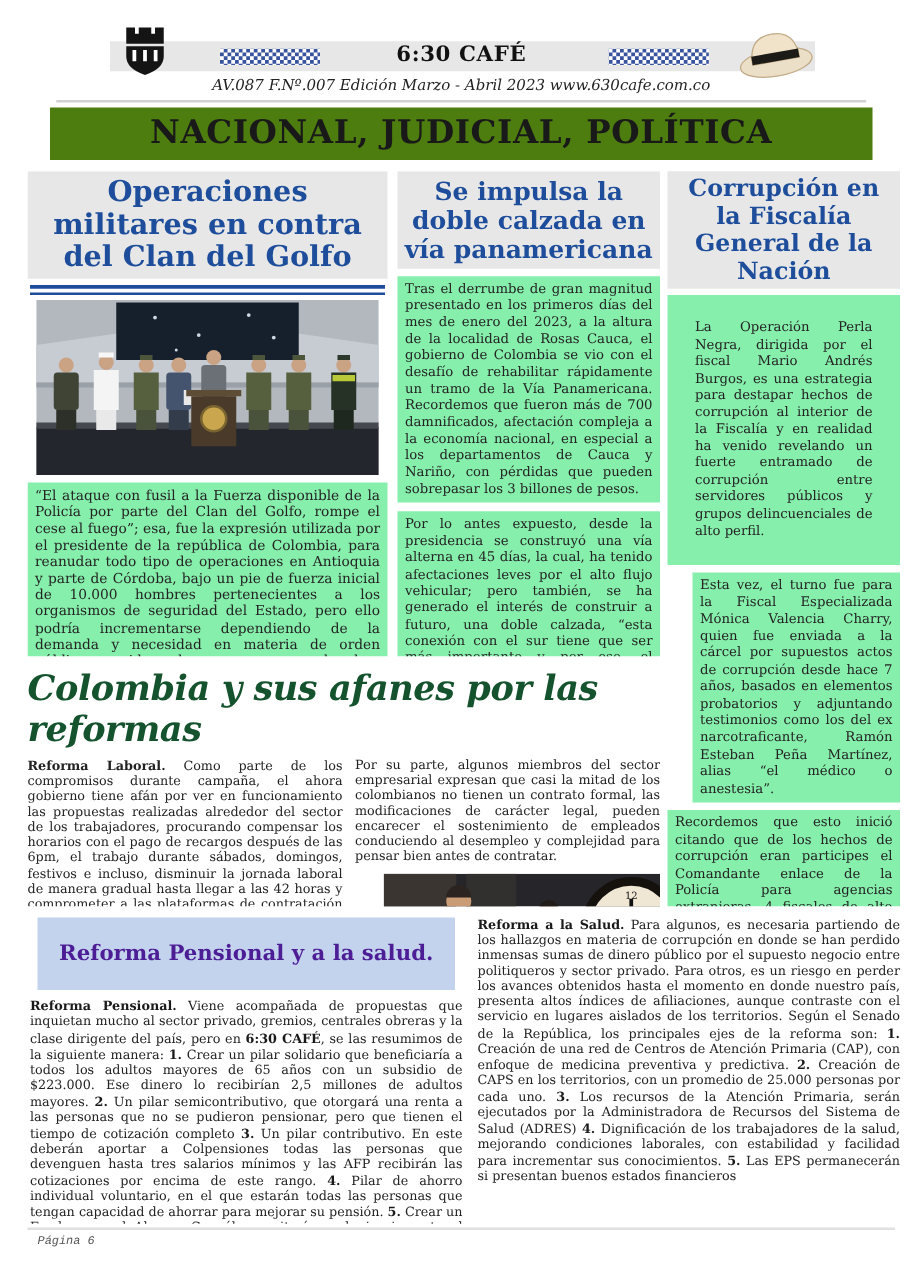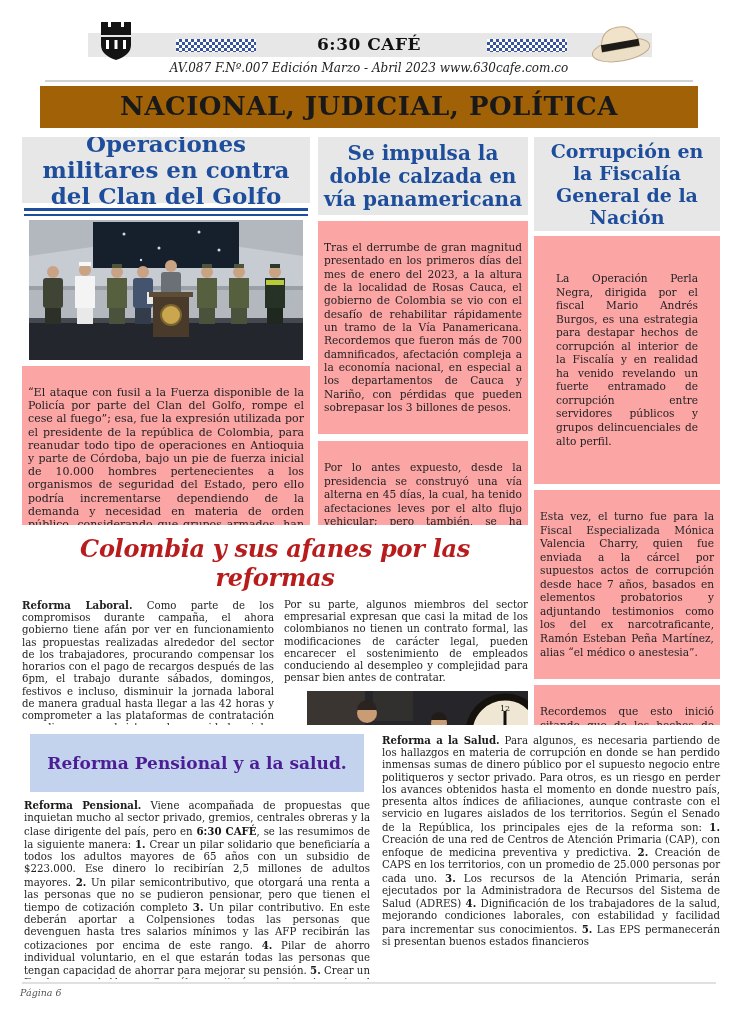--- a/index.html
+++ b/index.html
@@ -16,75 +16,75 @@
   .checker.left { left:176px; }
   .checker.right { left:487px; }
   .masthead-title { position:absolute; left:0; right:0; top:34px; text-align:center;
                     font-weight:bold; font-size:17px; letter-spacing:.5px; color:#111; }
   .hat { position:absolute; left:588px; top:22px; }
   .edition-line { position:absolute; left:0; right:0; top:61px; text-align:center;
                   font-style:italic; font-size:12px; color:#222; }
   .header-rule { position:absolute; left:45px; right:45px; top:80px; border-top:2px solid #d2d2d2; }
 
   
-  .banner { margin:2px 40px 0; background:#a16207; text-align:center; padding:5px 0 7px; }
+  .banner { margin:2px 40px 0; background:#4d7c0f; text-align:center; padding:5px 0 7px; }
   .banner-title { font-size:26px; font-weight:bold; color:#191919; letter-spacing:.5px; }
 
   
   .main { display:flex; gap:6px; padding:9px 18px 0 22px; height:588px; overflow:hidden; }
   .main-left { width:506px; }
   .top-two { display:flex; gap:8px; height:388px; overflow:hidden; }
   .col1 { width:288px; }
   .col2 { width:210px; }
   .col3 { width:187px; }
 
   .hl-box { background:#e7e7e7; color:#1e4e9b; font-weight:bold; text-align:center;
             display:flex; align-items:center; justify-content:center; box-sizing:border-box; }
-  .hl-1 { font-size:23px; line-height:1.12; height:66px; padding:0 8px; }
+  .hl-1 { font-size:23px; line-height:1.12; height:86px; padding:0 8px; }
   .hl-2 { font-size:20px; line-height:1.15; height:78px; padding:0 2px; }
   .hl-3 { font-size:19px; line-height:1.16; height:94px; padding:12px 4px; }
   .double-rule { height:3px; border-top:3px solid #1e4e9b; border-bottom:2px solid #1e4e9b; margin:5px 2px 4px; }
 
-  .blue-box { background:#fca5a5; padding:20px 6px; box-sizing:border-box; }
+  .blue-box { background:#86efac; padding:4px 6px; box-sizing:border-box; }
   .body-text { font-size:11px; line-height:1.2; text-align:justify; color:#232323; }
   .col1 .blue-box { min-height:138px; }
   .col2 .blue-box.p1 { min-height:142px; margin-top:6px; }
   .col2 .blue-box.p2 { min-height:147px; margin-top:7px; }
   .col2 .body-text { font-size:10.6px; line-height:1.26; }
   .col3 .body-text { font-size:10.6px; line-height:1.28; }
   .col3 .blue-box.p1 { min-height:140px; margin-top:5px; }
-  .col3 .blue-box.p2 { min-height:155px; margin-top:6px; }
+  .col3 .blue-box.p2 { min-height:155px; margin-top:6px;margin-left:20px; }
   .col3 .blue-box.p3 { min-height:105px; margin-top:6px; }
   .portrait-wrap { margin:7px auto 0; width:122px; }
 
   .photo { display:block; }
   .press-photo { margin:2px auto 6px; }
 
   
   .reformas { margin-top:7px; height:193px; overflow:hidden; }
-  .reformas-title { color:#b91c1c; font-weight:bold; font-style:italic; font-size:24px;
-                    letter-spacing:-0.3px; text-align:center; margin:2px 0 7px; }
+  .reformas-title { color:#14532d; font-weight:bold; font-style:italic; font-size:28px;
+                    letter-spacing:-0.3px; margin:2px 0 7px; }
   .reformas-cols { display:flex; gap:10px; }
   .ref-left { width:252px; }
   .ref-right { width:244px; }
   .ref-text { font-size:10.2px; line-height:1.2; text-align:justify; color:#232323; }
   .workers-wrap { margin-top:6px;margin-left:23px; }
 
   
   .bottom { display:flex; gap:12px; padding:9px 18px 0 24px; height:245px; overflow:hidden; }
   .bottom-left { width:346px; }
   .bottom-right { width:338px; }
   .pensional-title-box { background:#c3d3ee; color:#4c1d95; font-weight:bold; text-align:center;
                          font-size:17px; line-height:1.3; padding:18px 4px; margin:0 6px 7px; }
   .bottom-text { font-size:10.2px; line-height:1.2; text-align:justify; color:#232323; }
   .bottom-text b { color:#1a1a1a; }
 
   
   .footer-rule { position:absolute; left:22px; right:22px; top:982px; border-top:2px solid #e0e0e0; }
-  .page-number { position:absolute; left:20px; top:987px; font-size:9.5px; font-style:italic; color:#555; }
+  .page-number { position:absolute; left:30px; top:987px; font-size:9.5px; font-style:italic; color:#555;font-family:Liberation Mono, monospace; }
 </style>
 </head>
 <body>
 
 <div class="page">
 
   <div class="header">
     <div class="header-bar"></div>
     <span class="emblem">
       <svg width="36" height="40" viewBox="0 0 36 40">

